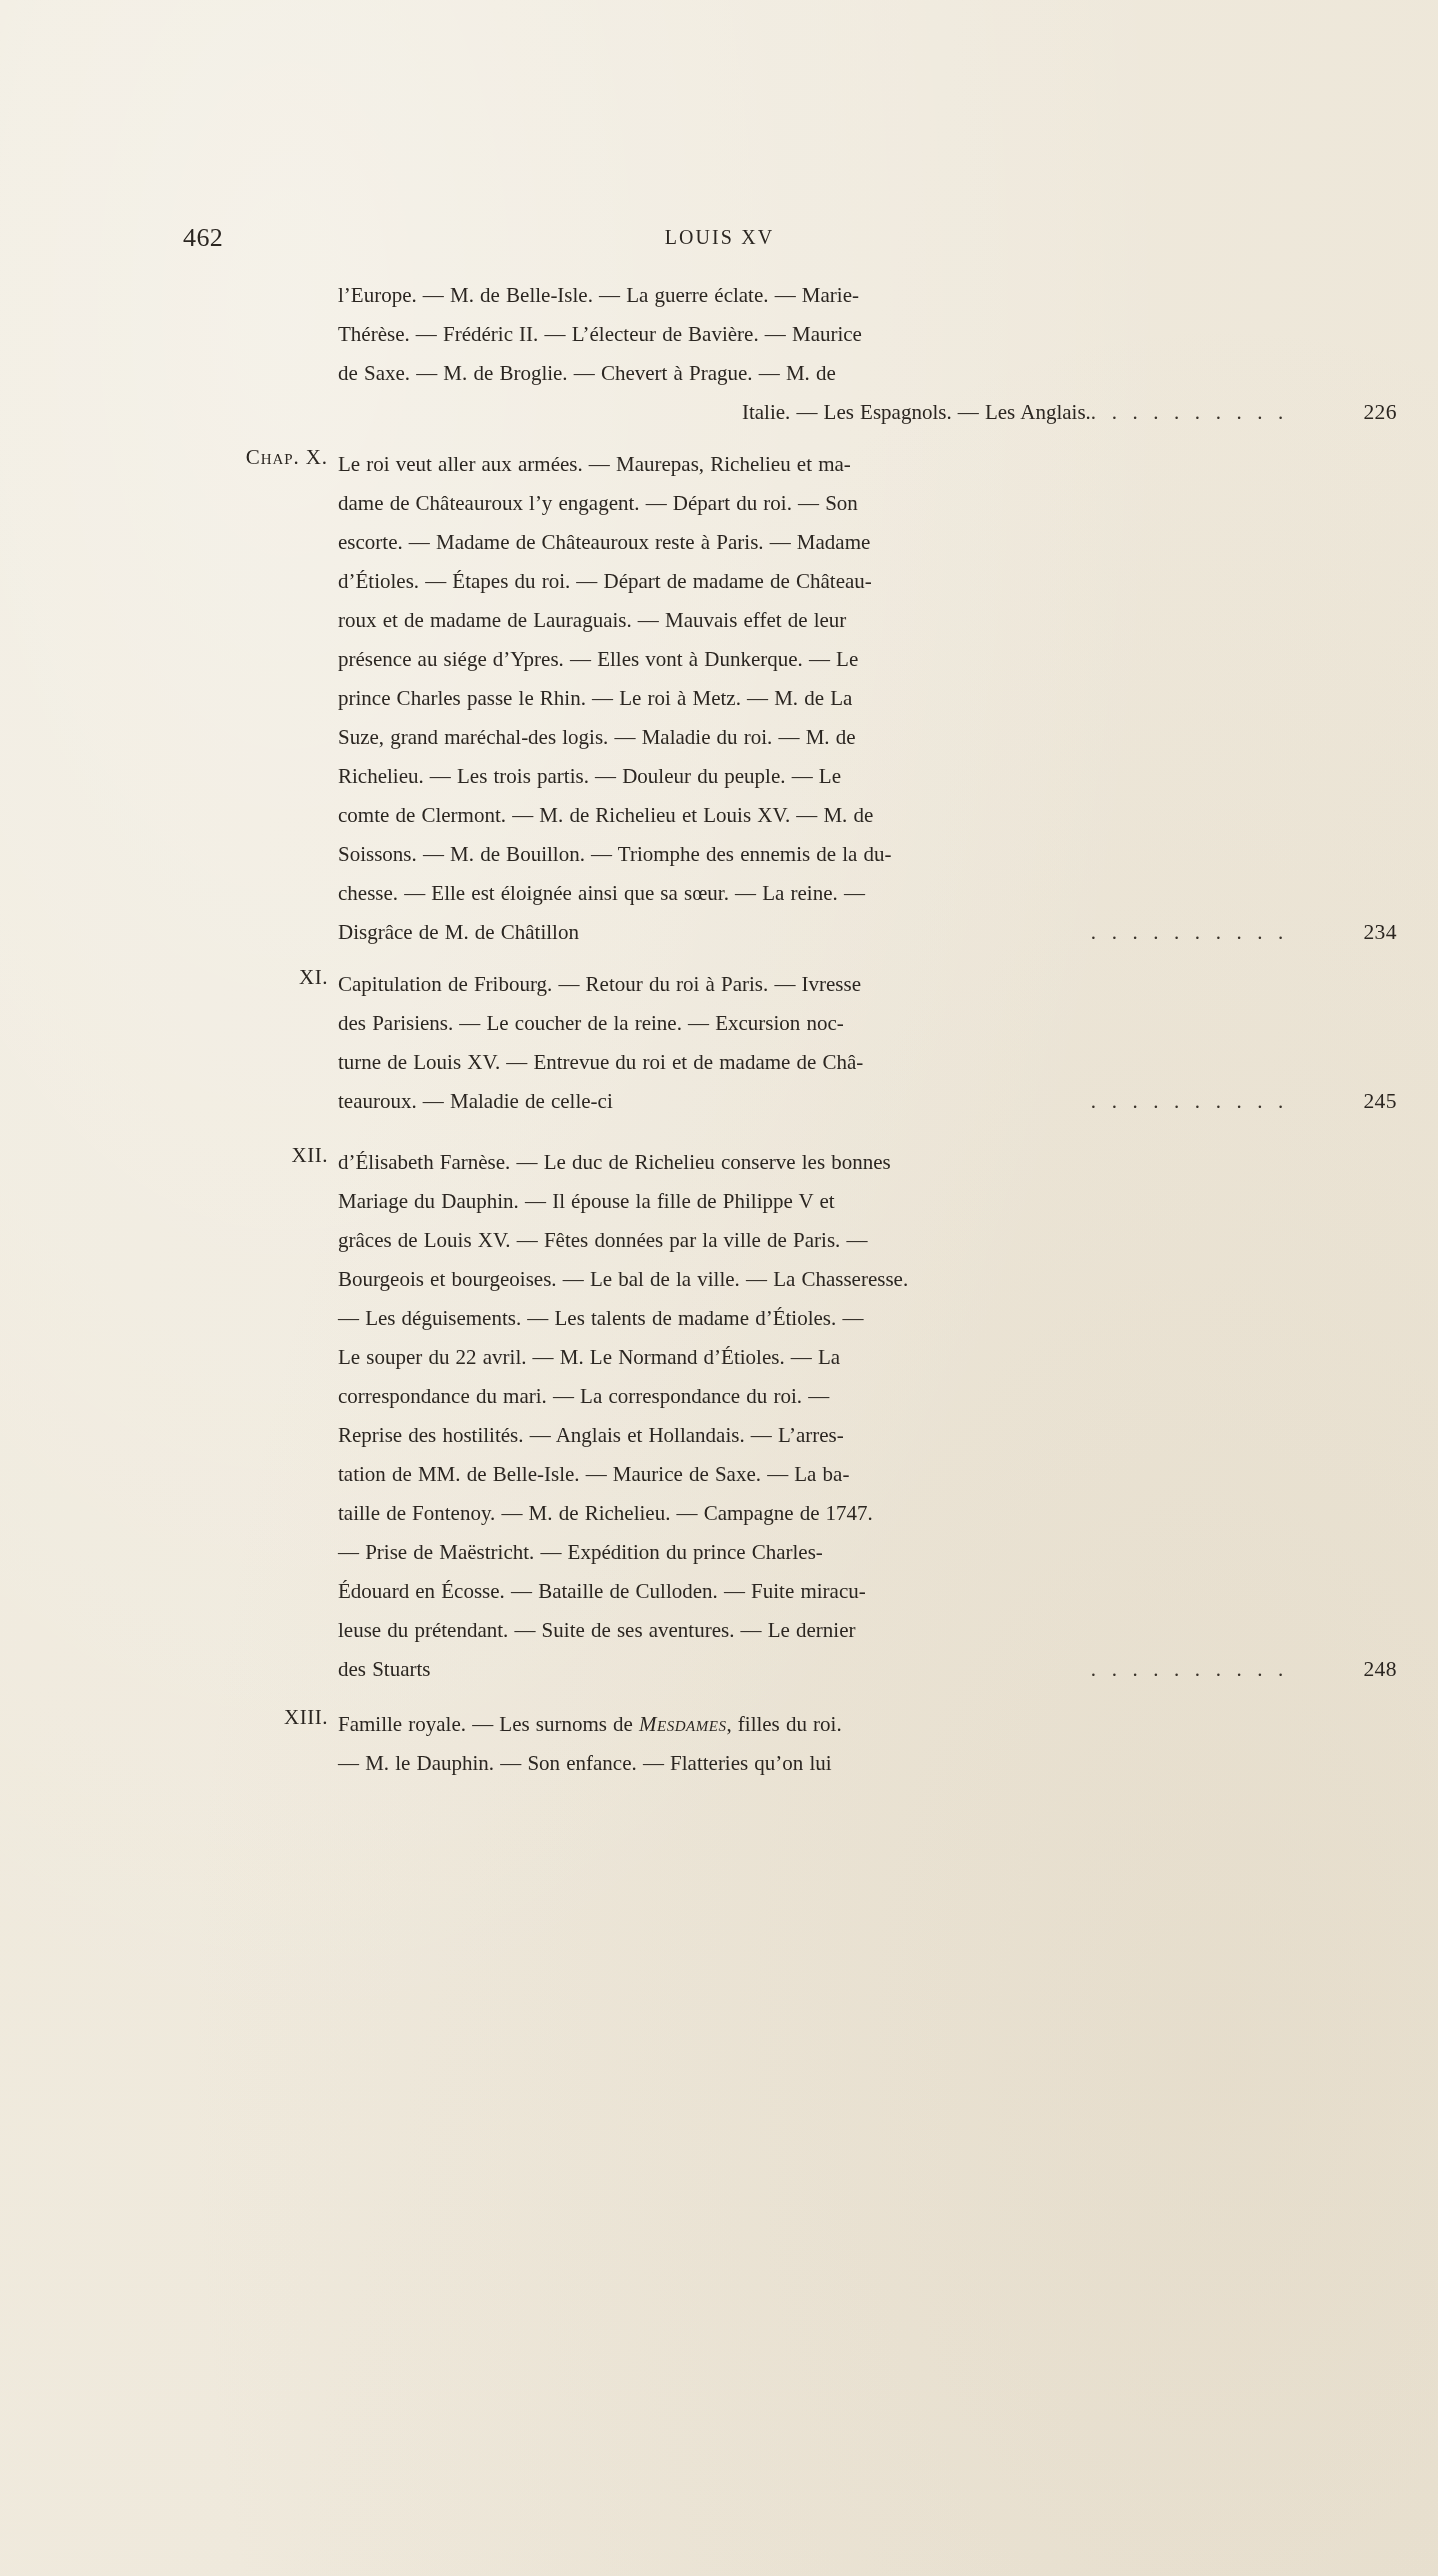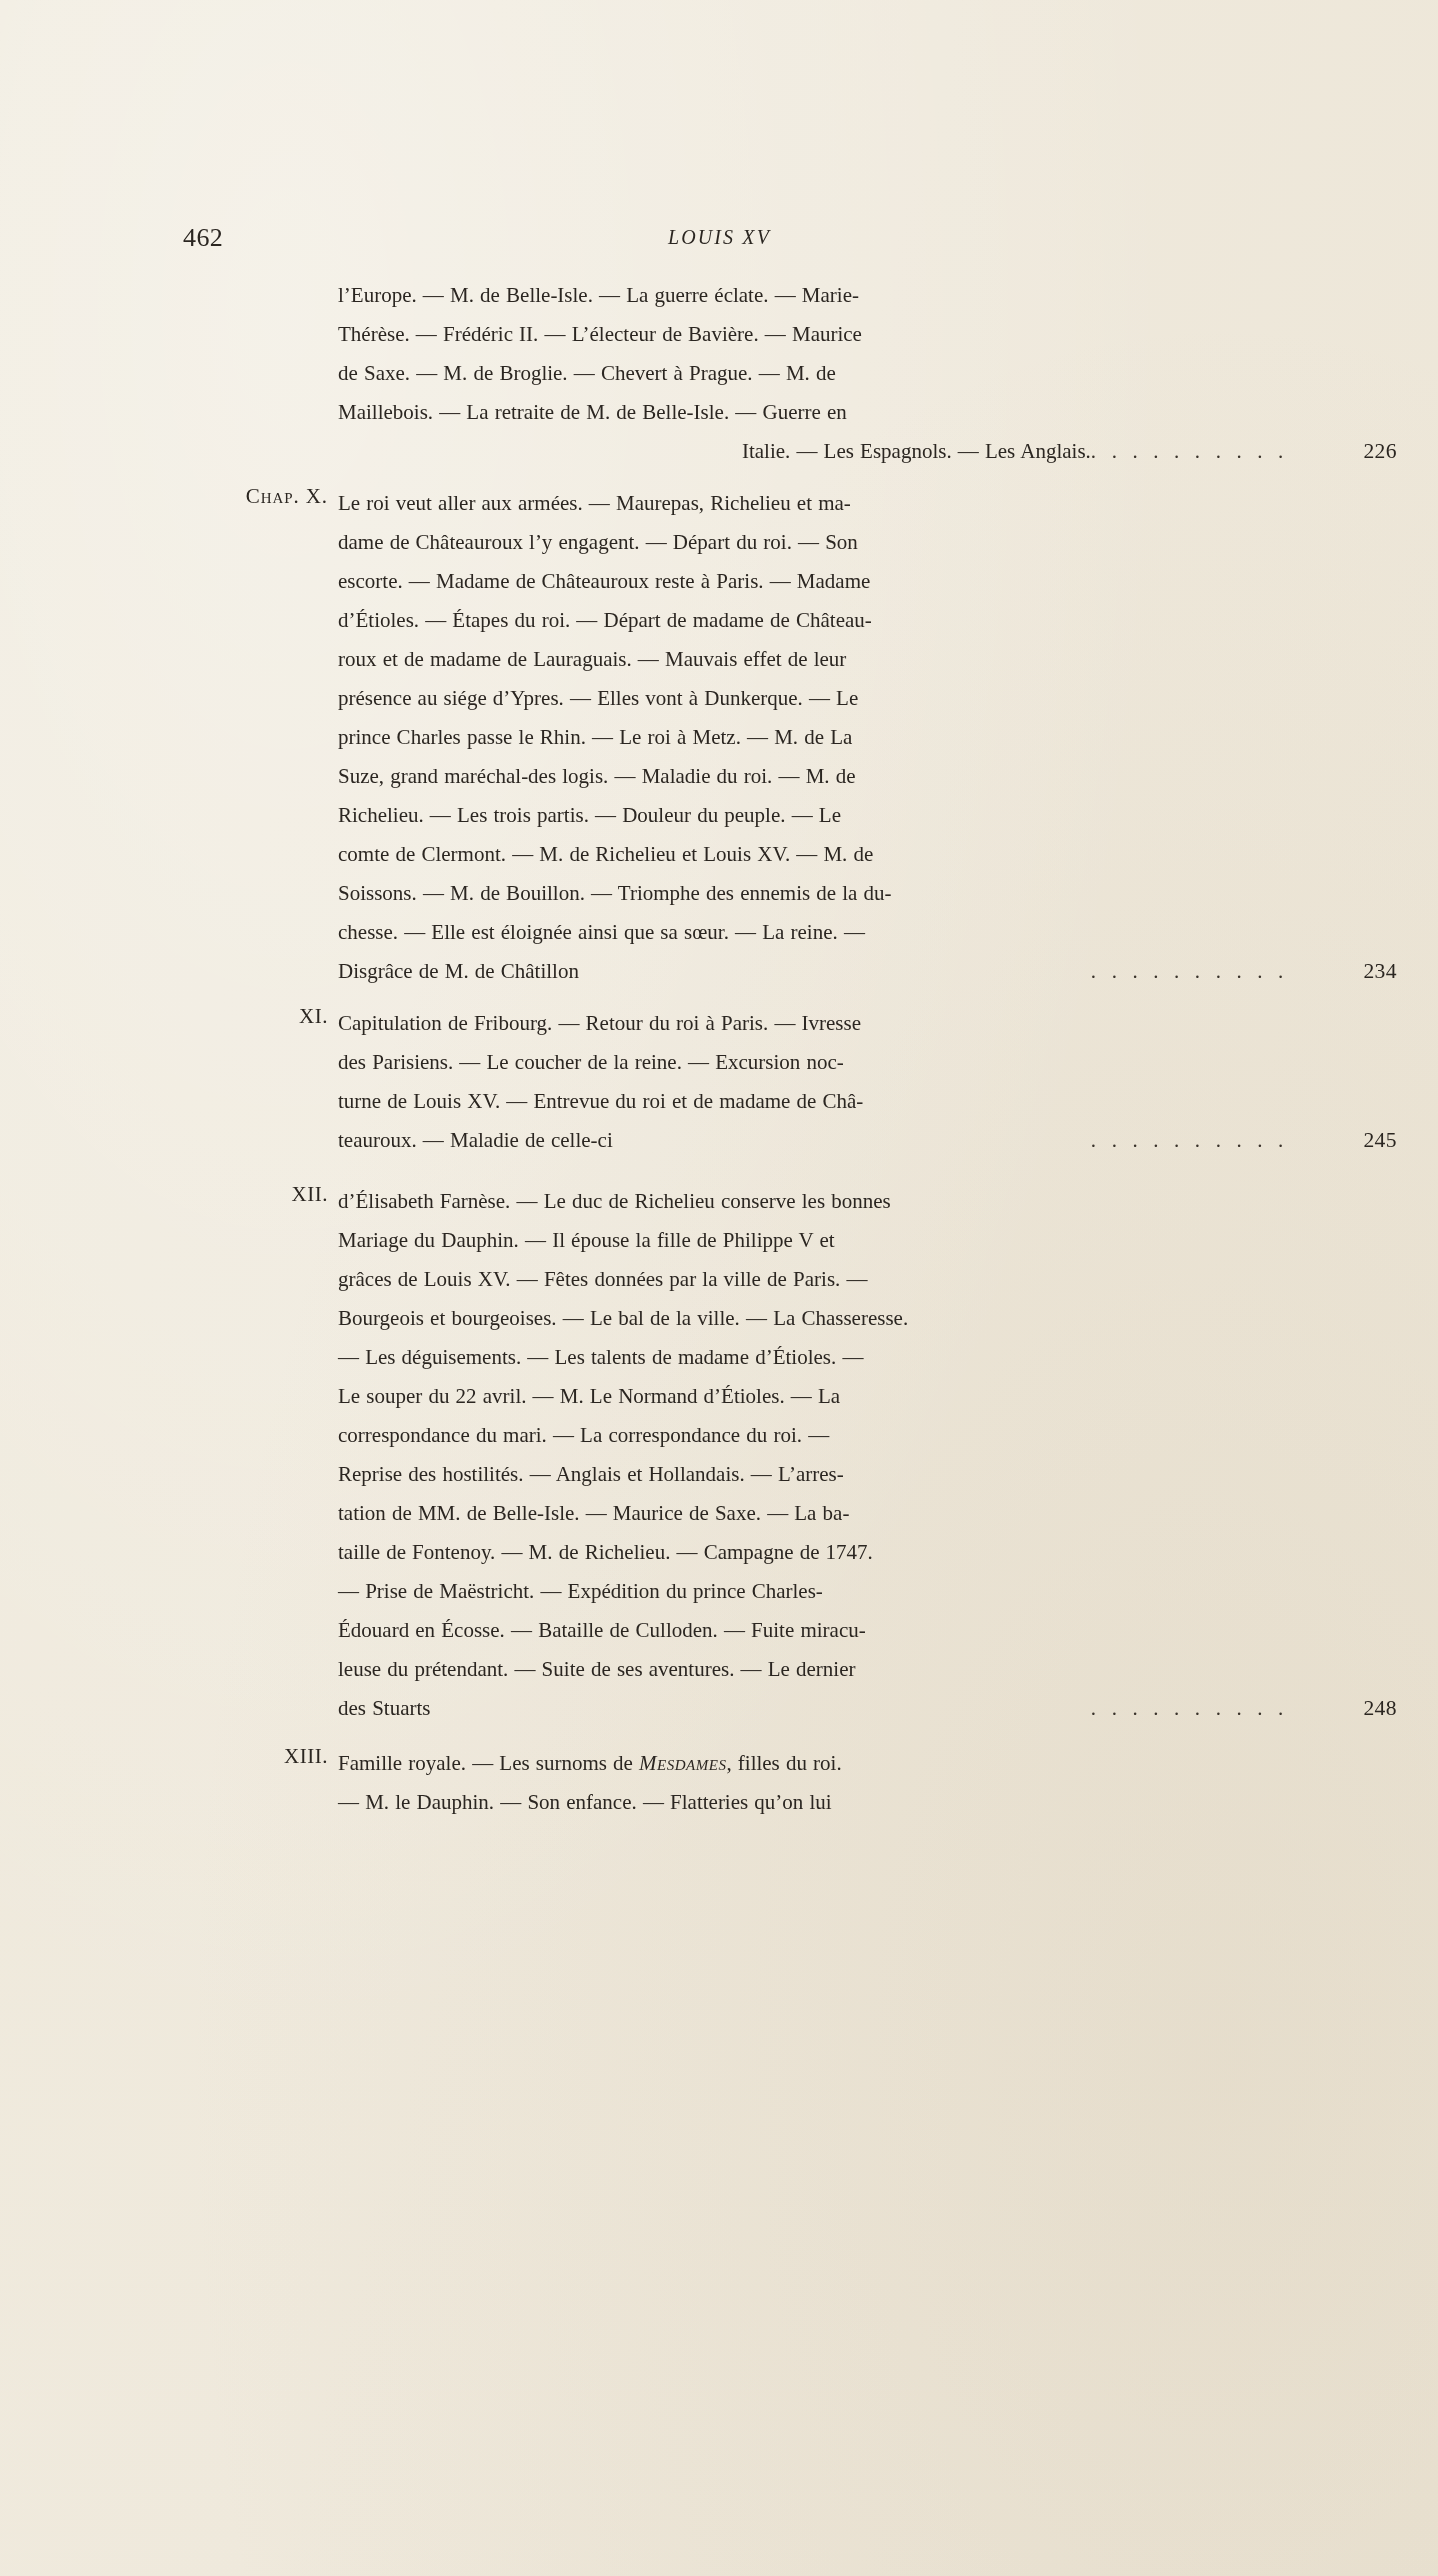--- a/index.html
+++ b/index.html
@@ -48,21 +48,20 @@
   }
   .running-head {
     position: absolute;
     left: 0;
     top: 226px;
     width: 1439px;
     text-align: center;
     font-size: 20px;
     letter-spacing: 2.1px;
     color: #2b2621;
-    font-style: italic;
   }
 
   
   .toc {
     position: absolute;
     left: 183px;
     top: 276px;
     width: 1105px;
   }
   .entry {
@@ -135,21 +134,20 @@
     <div class="folio">462</div>
     <div class="running-head">LOUIS XV</div>
 
     <div class="toc">
 
       <div class="entry block-cont">
         <div class="entry-body">
           <span class="line">l’Europe. — M. de Belle-Isle. — La guerre éclate. — Marie-</span>
           <span class="line">Thérèse. — Frédéric II. — L’électeur de Bavière. — Maurice</span>
           <span class="line">de Saxe. — M. de Broglie. — Chevert à Prague. — M. de</span>
-          <span class="line">Maillebois. — La retraite de M. de Belle-Isle. — Guerre en</span>
           <span class="line justify" style="position:relative;justify-content:flex-end;">
             <span>Italie. — Les Espagnols. — Les Anglais.</span>
             <span class="leaders">. . . . . . . . . .</span>
             <span class="pagenum">226</span>
           </span>
         </div>
       </div>
 
       <div class="entry" style="margin-top:13px;">
         <div class="entry-label smallcaps">Chap. X.</div>

